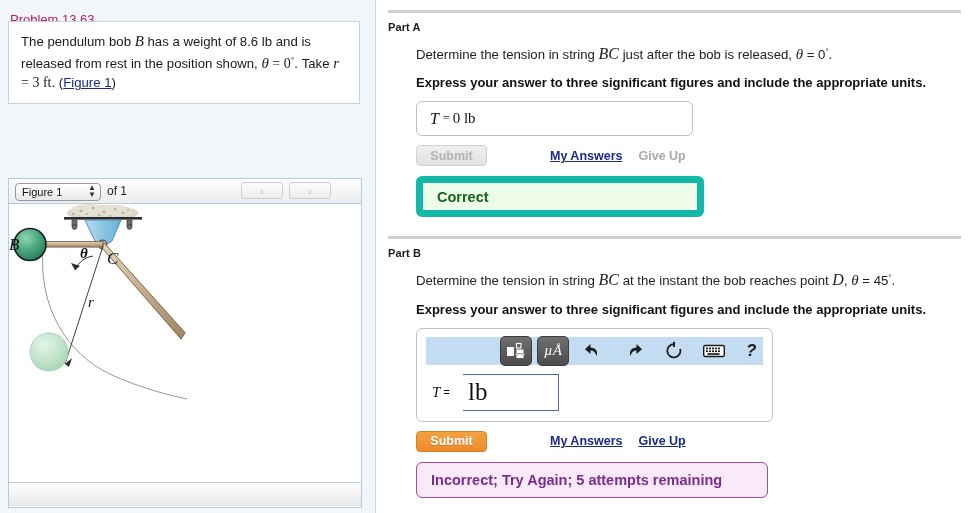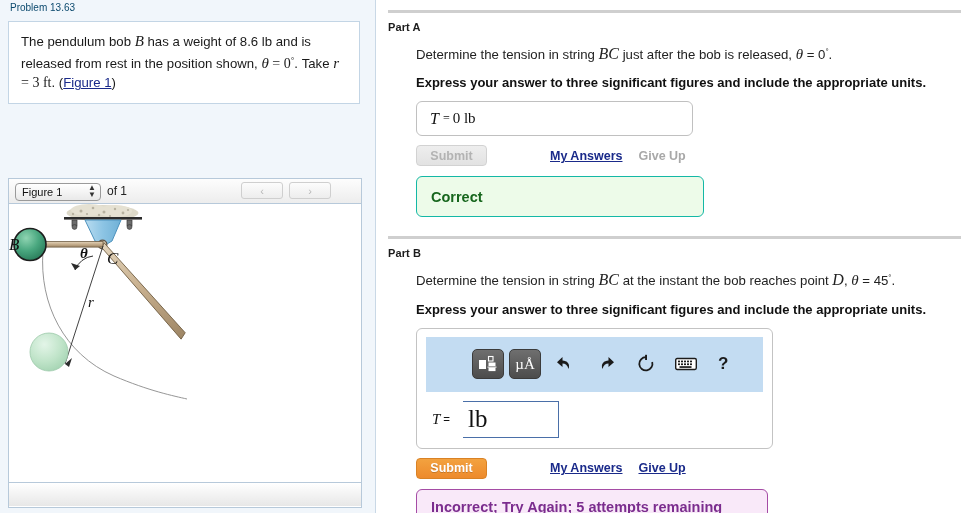--- a/index.html
+++ b/index.html
@@ -19,23 +19,23 @@
     position: relative;
     width: 376px;
     height: 513px;
     background: #f1f6fb;
     border-right: 1px solid #c9d8e6;
     flex: 0 0 376px;
   }
 
   #problem-title {
     position: absolute;
-    left: 10px; top: 2px;
-    font-size: 10px;
-    color: #0c4a6e;
+    left: 10px; top: 12px;
+    font-size: 13px;
+    color: #be185d;
     font-family: "Liberation Sans", sans-serif;
   }
 
   #problem-box {
     position: absolute;
     left: 8px; top: 21px;
     width: 352px;
     background: #ffffff;
     border: 1px solid #c3d5e5;
     padding: 10px 12px 11px 12px;
@@ -199,46 +199,47 @@
     color: #1a2a8a;
     font-size: 12.5px;
     font-weight: bold;
     text-decoration: underline;
   }
 
   .feedback-correct {
     margin-top: 10px;
     width: 288px;
     height: 41px;
-    border: 1px solid #14b8a6;
+    border: 7px solid #14b8a6;
     border-radius: 6px;
     background: #edfbe9;
     display: flex; align-items: center;
     padding-left: 14px;
     color: #17661d;
     font-size: 14.5px;
     font-weight: bold;
   }
 
   
   .ans-panel-b {
     margin-top: 11px;
     width: 357px;
     border: 1px solid #c3c3c3;
     border-radius: 6px;
     background: #ffffff;
     padding: 8px 9px 10px 9px;
   }
   .mathbar {
     background: #c3dcf2;
-    height: 55px;
+    height: 28px;
     display: flex;
     align-items: center;
-    padding-left: 46px;
+    padding-left: 74px;
     gap: 0px;
+    font-style: italic;
   }
   .mb-btn {
     width: 32px; height: 30px;
     border-radius: 5px;
     background: linear-gradient(to bottom,#6f6f6f 0%,#4c4c4c 100%);
     border: 1px solid #3b3b3b;
     display: flex; align-items: center; justify-content: center;
     margin-right: 5px;
     color: #fff;
   }

